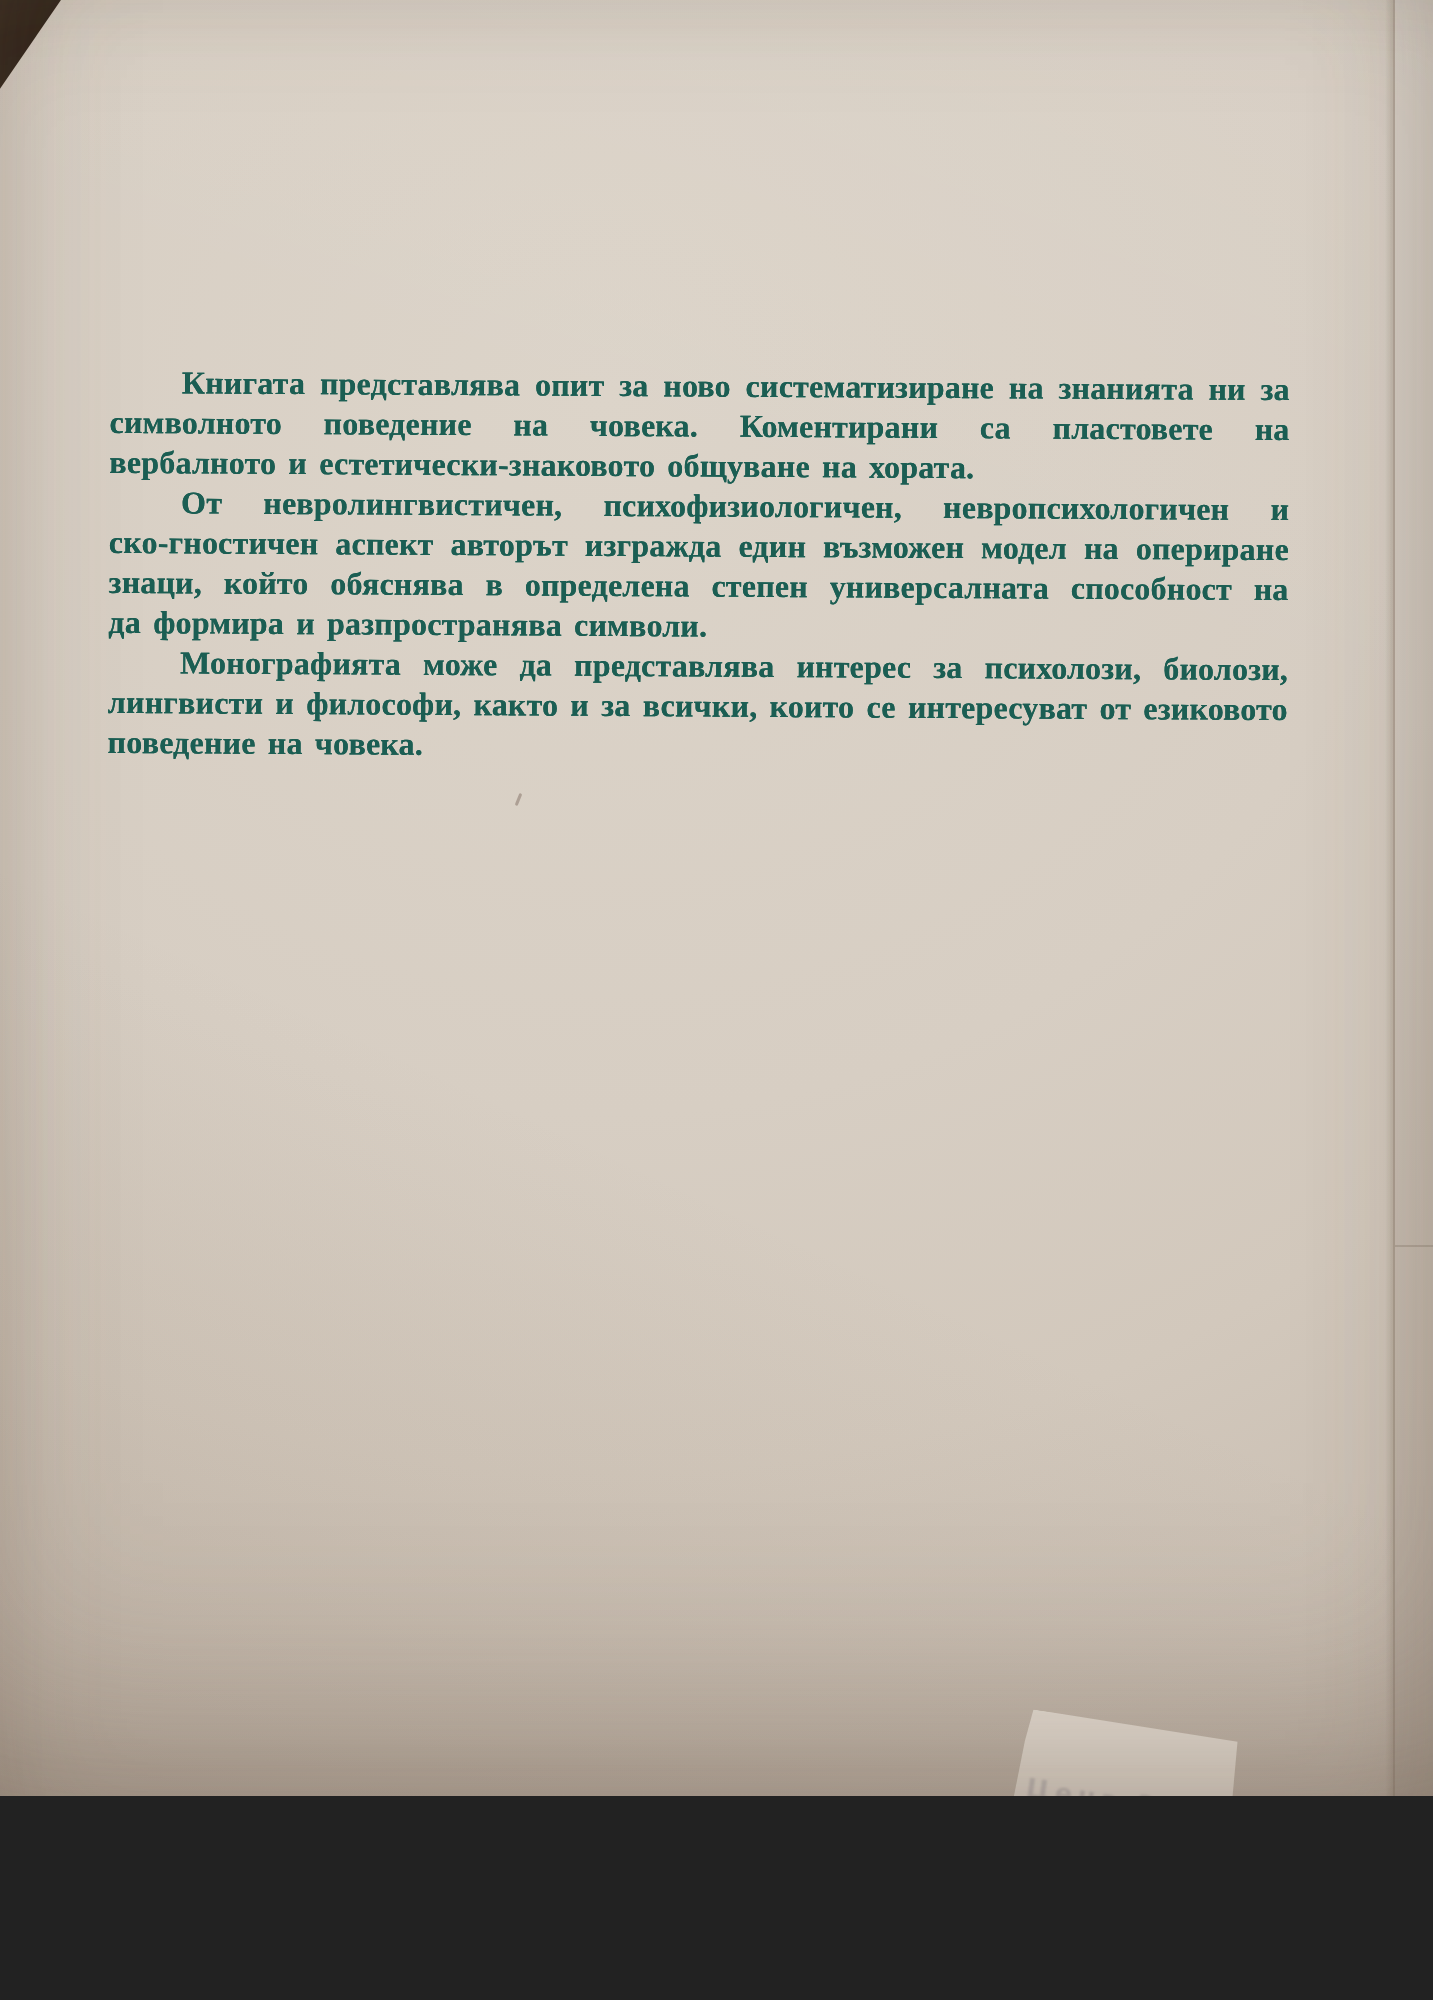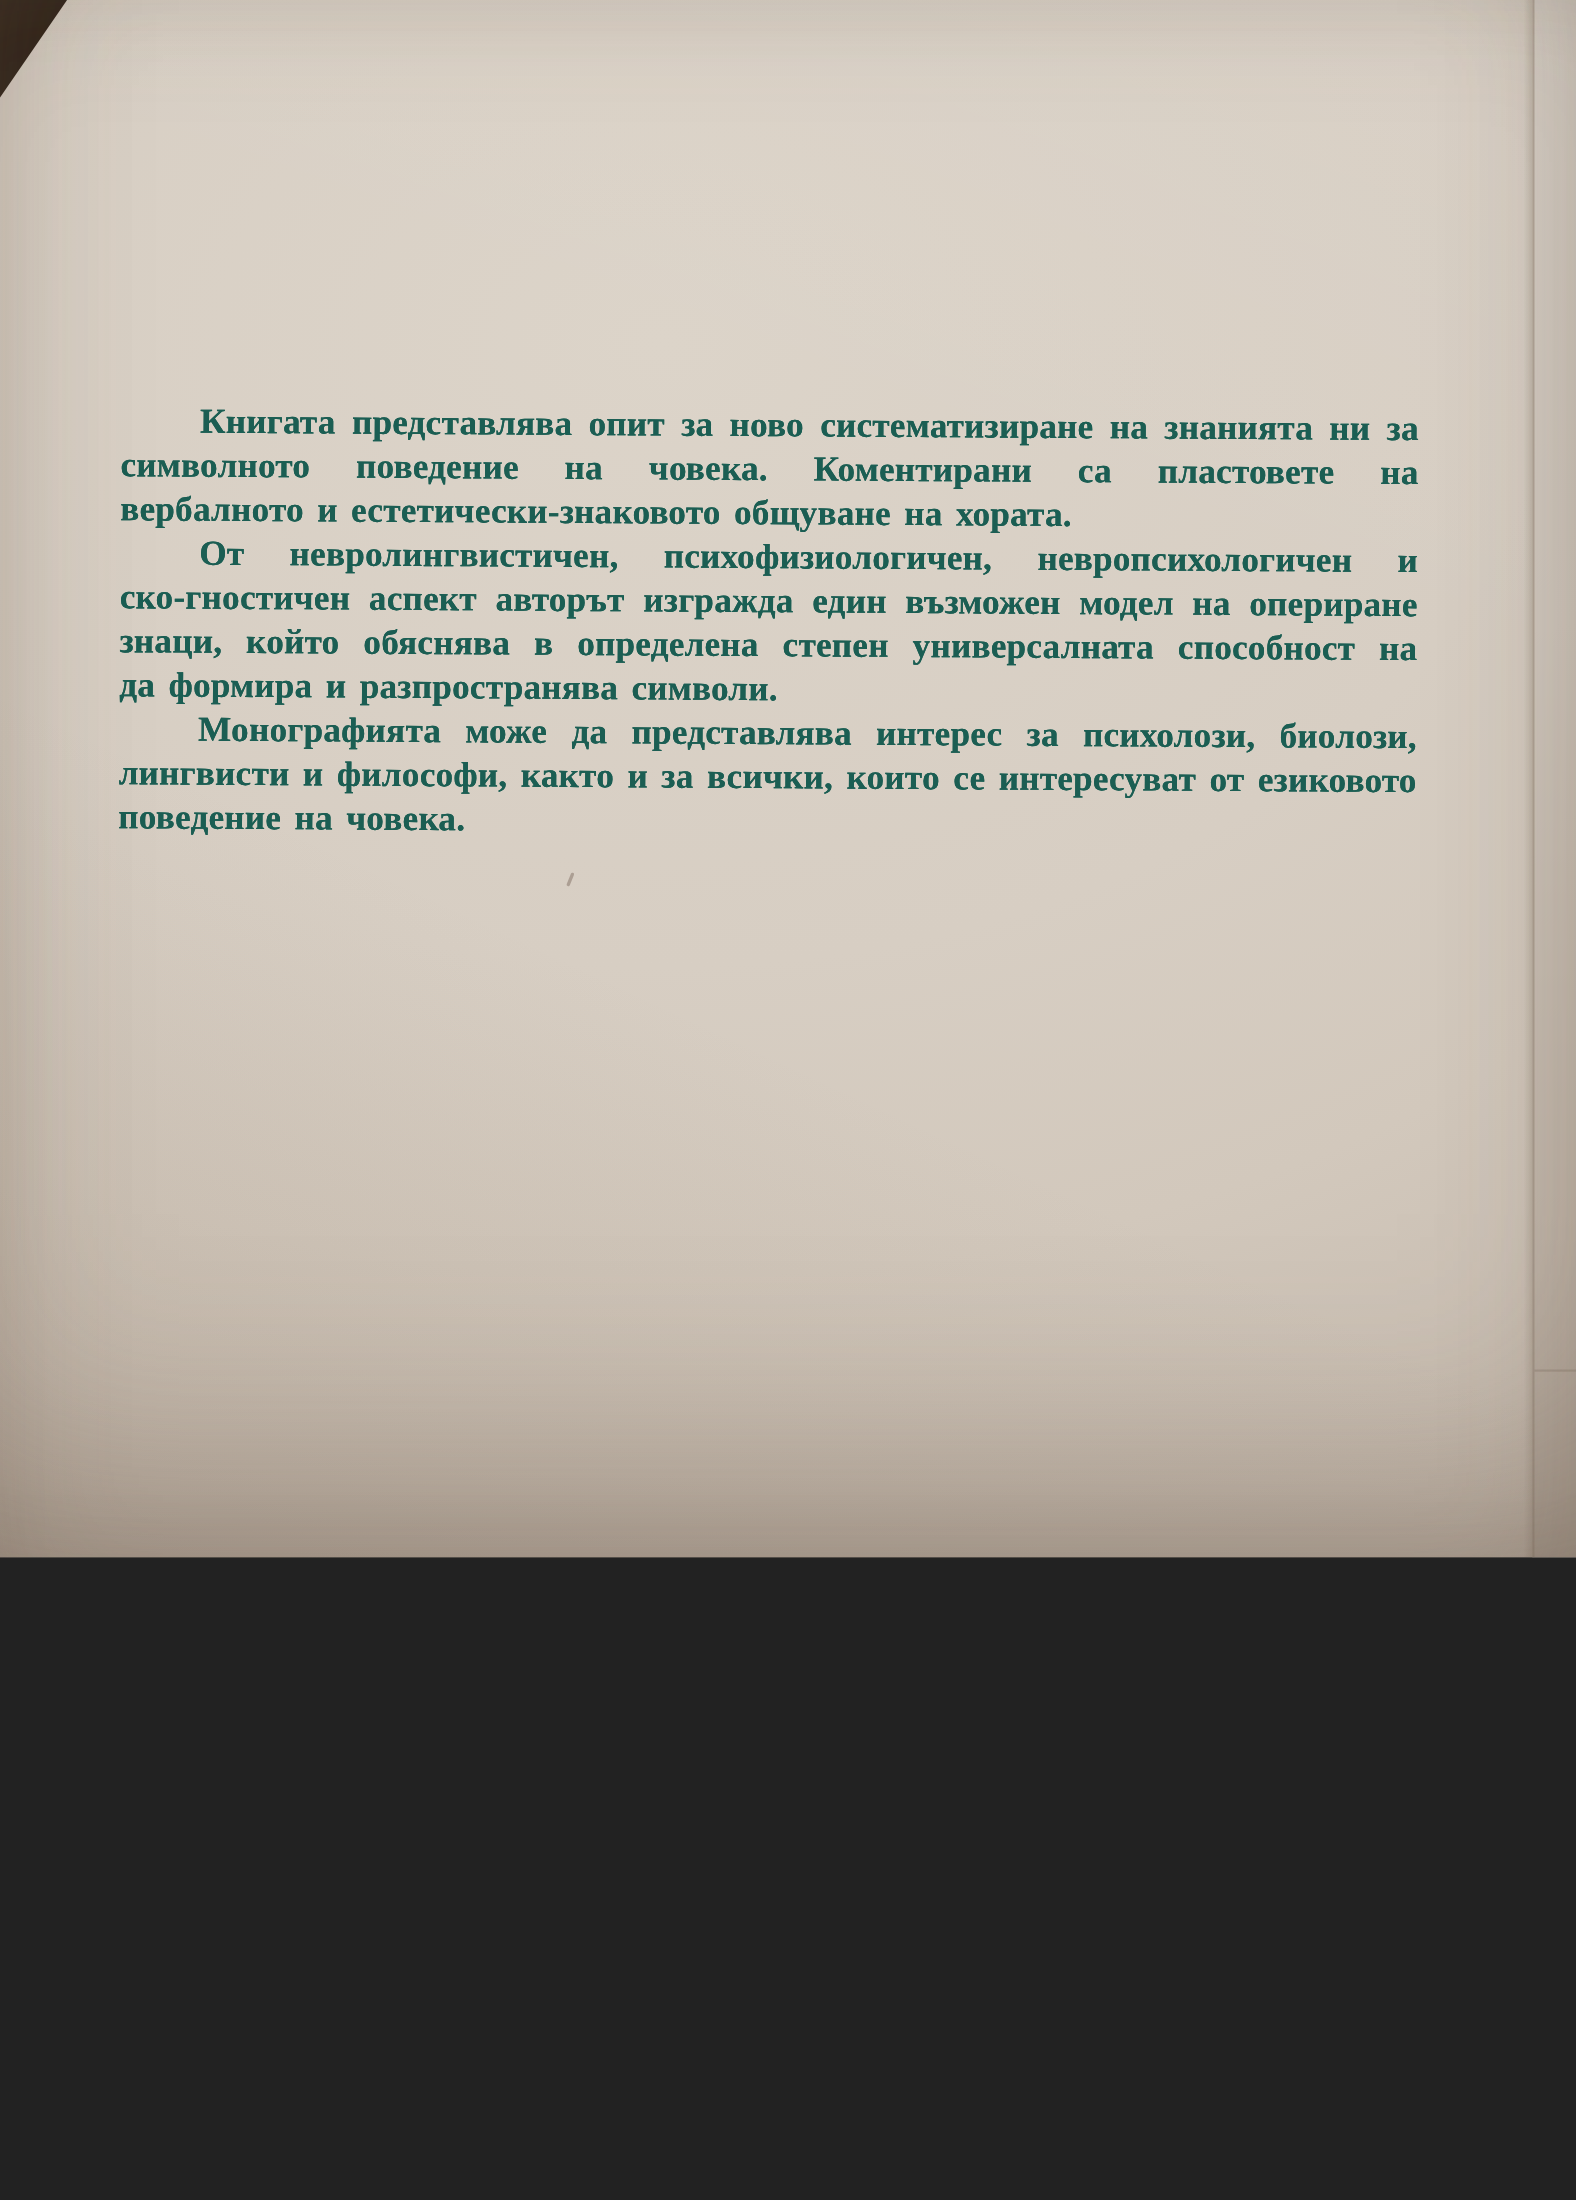--- a/index.html
+++ b/index.html
@@ -1,18 +1,18 @@
 <!DOCTYPE html>
 <html style="--ink: #1b5e53; --pencil: #6e6962;"><head>
 <meta charset="utf-8">
 <title>Book back cover</title>
 <style>
   html,body{margin:0;padding:0;background:#222;}
   .photo{
-    position:relative;width:1433px;height:1416px;overflow:hidden;
+    position:relative;width:1433px;height:1796px;overflow:hidden;
     font-family:"Liberation Serif",serif;
     background:
       linear-gradient(200deg, rgba(255,255,255,0.06), rgba(0,0,0,0) 35%),
       linear-gradient(25deg, rgba(120,100,82,0.16), rgba(0,0,0,0) 38%),
       radial-gradient(140% 100% at 42% 22%, #dcd4c9 0%, #d7cec3 40%, #d2c8bc 60%, #c9beb2 78%, #bcb0a4 100%);
   }
   .vignette{
     position:absolute;inset:0;pointer-events:none;
     box-shadow:
       inset 0 -150px 220px -100px rgba(100,84,68,0.42),

